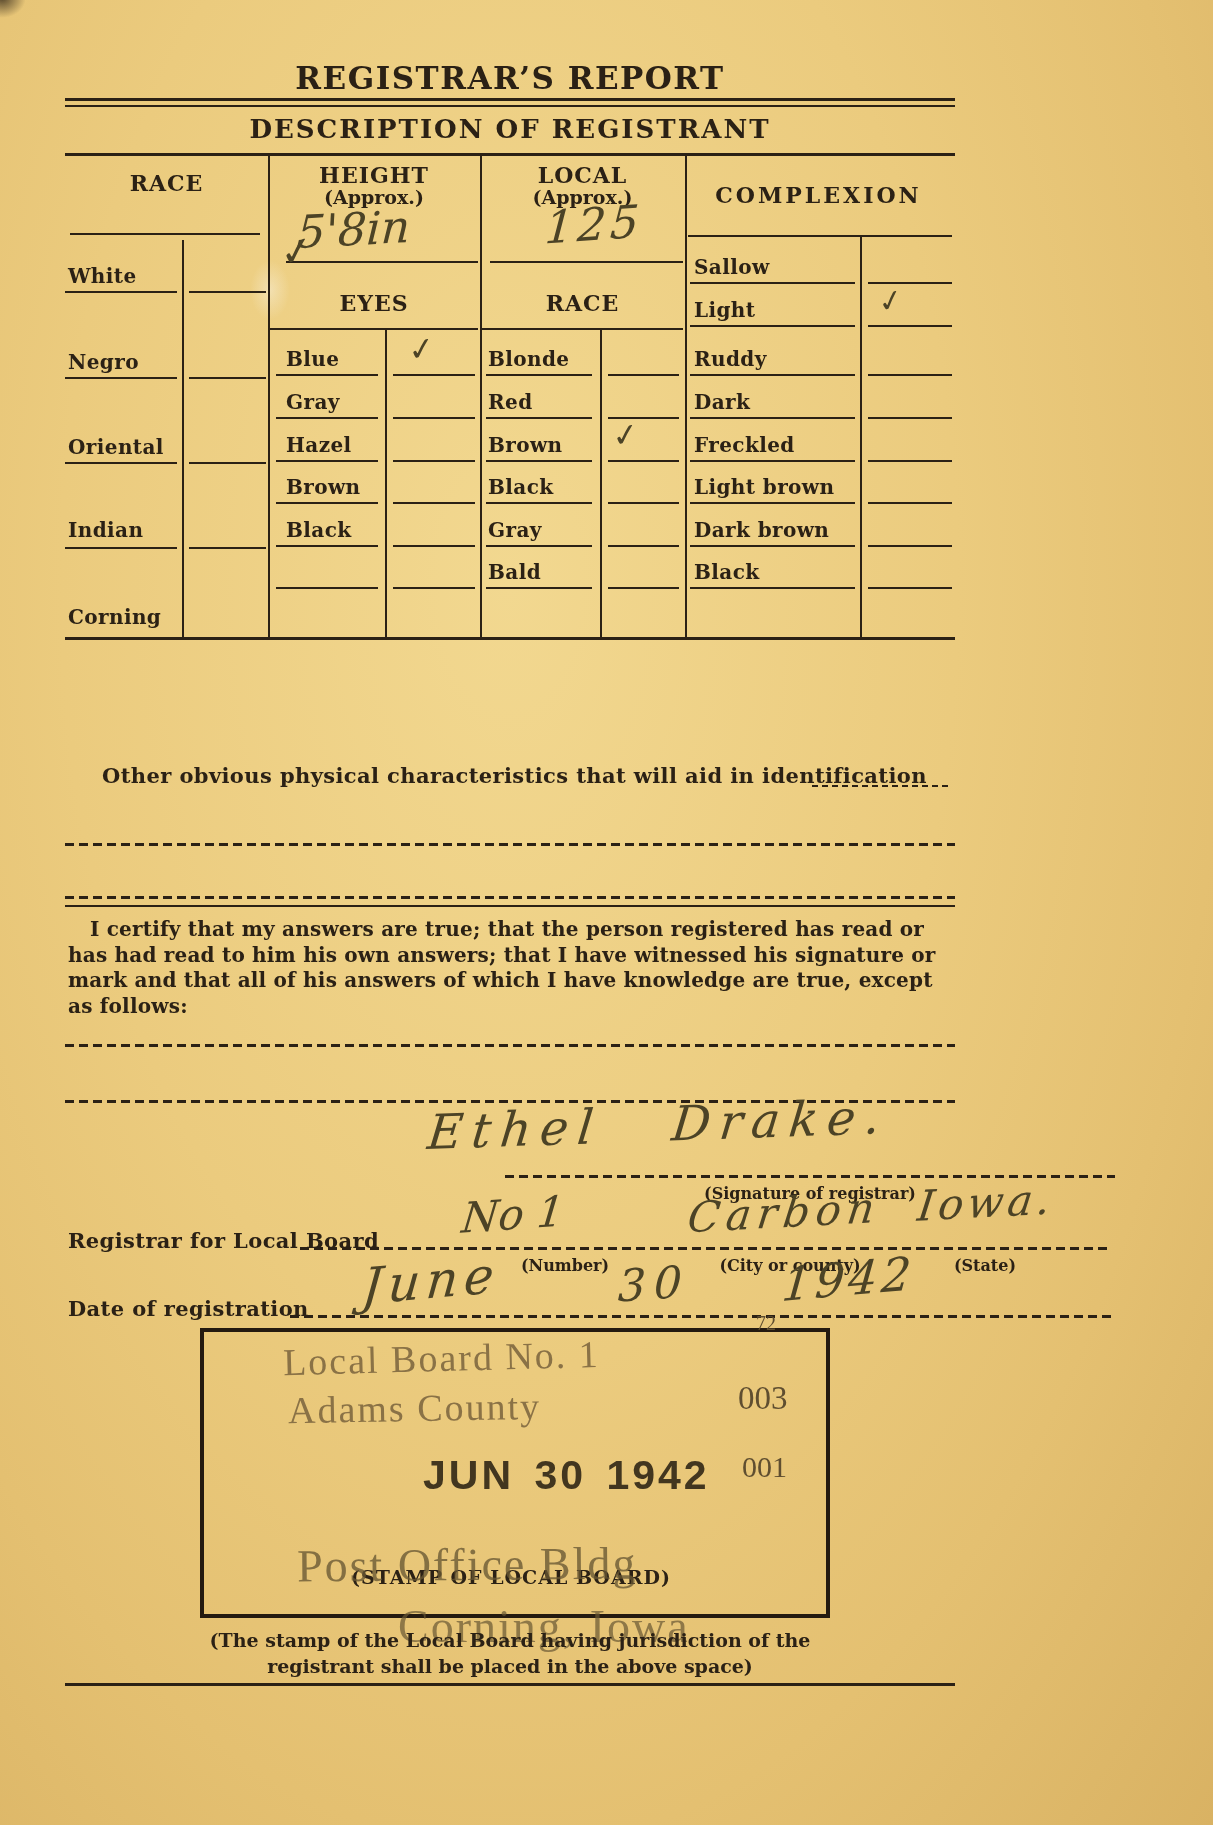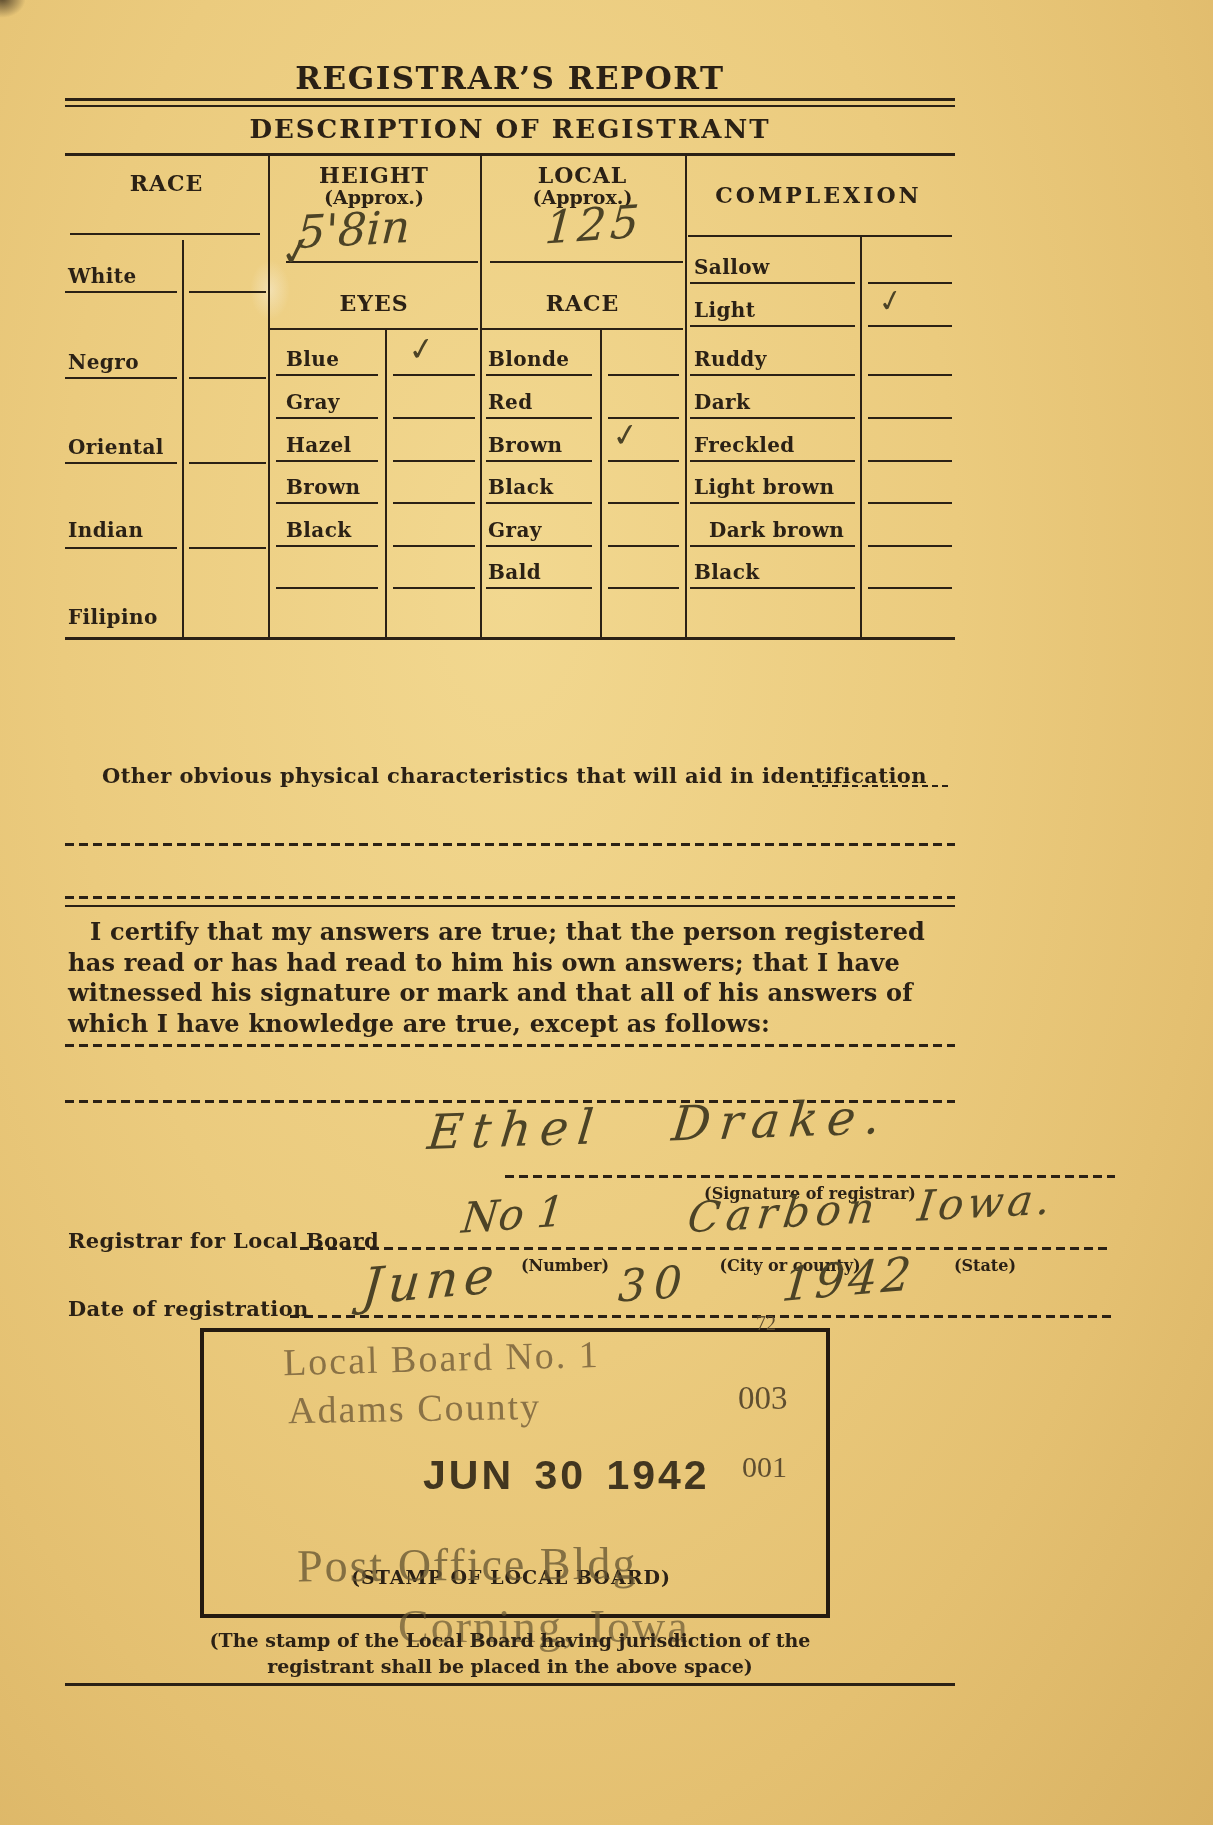--- a/index.html
+++ b/index.html
@@ -25,21 +25,21 @@
     background:repeating-linear-gradient(90deg,#2b2115 0 9px,transparent 9px 14px);}
   .dash.small{height:2px;
     background:repeating-linear-gradient(90deg,#2b2115 0 6px,transparent 6px 10px);}
   .t{position:absolute;white-space:nowrap;}
   .title{font-size:31px;font-weight:bold;letter-spacing:1.5px;text-align:center;}
   .sect{font-size:26px;font-weight:bold;letter-spacing:2px;text-align:center;}
   .hdr{font-size:22px;font-weight:bold;letter-spacing:1px;text-align:center;}
   .sub{font-size:19px;font-weight:bold;text-align:center;}
   .lbl{font-size:20px;font-weight:bold;letter-spacing:.4px;}
   .cap{font-size:16px;font-weight:bold;text-align:center;}
-  .para{position:absolute;font-size:24px;font-weight:bold;line-height:1.28;
+  .para{position:absolute;font-size:20px;font-weight:bold;line-height:1.28;
     letter-spacing:.2px;white-space:normal;}
   .hand{position:absolute;font-family:"DejaVu Serif","Liberation Serif",serif;
     font-style:italic;color:#4c4326;white-space:nowrap;}
   .check{position:absolute;font-family:"DejaVu Sans",sans-serif;
     color:#4c4326;font-weight:bold;}
   .stampbox{position:absolute;border:4px solid #241a10;}
   .stamp-serif{position:absolute;font-family:"Liberation Serif",serif;
     color:#8a7246;white-space:nowrap;}
   .stamp-date{position:absolute;font-family:"Liberation Sans",sans-serif;
     font-weight:bold;color:#42361f;white-space:nowrap;}
@@ -108,21 +108,21 @@
   <div class="hline" style="left:189px;top:377px;width:77px;"></div>
 
   <div class="t lbl" style="left:68px;top:435px;">Oriental</div>
   <div class="hline" style="left:65px;top:462px;width:112px;"></div>
   <div class="hline" style="left:189px;top:462px;width:77px;"></div>
 
   <div class="t lbl" style="left:68px;top:518px;">Indian</div>
   <div class="hline" style="left:65px;top:547px;width:112px;"></div>
   <div class="hline" style="left:189px;top:547px;width:77px;"></div>
 
-  <div class="t lbl" style="left:68px;top:605px;">Filipino</div>
+  <div class="t lbl" style="left:68px;top:605px;">Corning</div>
 
   <div class="t lbl" style="left:286px;top:347px;">Blue</div>
   <div class="hline" style="left:276px;top:374px;width:102px;"></div>
   <div class="hline" style="left:393px;top:374px;width:82px;"></div>
   <div class="check" style="left:408px;top:330px;font-size:32px;transform:rotate(-8deg);">✓</div>
 
   <div class="t lbl" style="left:286px;top:390px;">Gray</div>
   <div class="hline" style="left:276px;top:417px;width:102px;"></div>
   <div class="hline" style="left:393px;top:417px;width:82px;"></div>
 
@@ -184,21 +184,21 @@
   <div class="hline" style="left:868px;top:417px;width:84px;"></div>
 
   <div class="t lbl" style="left:694px;top:433px;">Freckled</div>
   <div class="hline" style="left:690px;top:460px;width:165px;"></div>
   <div class="hline" style="left:868px;top:460px;width:84px;"></div>
 
   <div class="t lbl" style="left:694px;top:475px;">Light brown</div>
   <div class="hline" style="left:690px;top:502px;width:165px;"></div>
   <div class="hline" style="left:868px;top:502px;width:84px;"></div>
 
-  <div class="t lbl" style="left:694px;top:518px;margin-left:15px;">Dark brown</div>
+  <div class="t lbl" style="left:694px;top:518px;">Dark brown</div>
   <div class="hline" style="left:690px;top:545px;width:165px;"></div>
   <div class="hline" style="left:868px;top:545px;width:84px;"></div>
 
   <div class="t lbl" style="left:694px;top:560px;">Black</div>
   <div class="hline" style="left:690px;top:587px;width:165px;"></div>
   <div class="hline" style="left:868px;top:587px;width:84px;"></div>
 
   <div class="t lbl" style="left:102px;top:763px;font-size:21px;">Other obvious physical characteristics that will aid in identification</div>
   <div class="dash small" style="left:812px;top:785px;width:140px;"></div>
   <div class="dash" style="left:65px;top:843px;width:890px;"></div>

